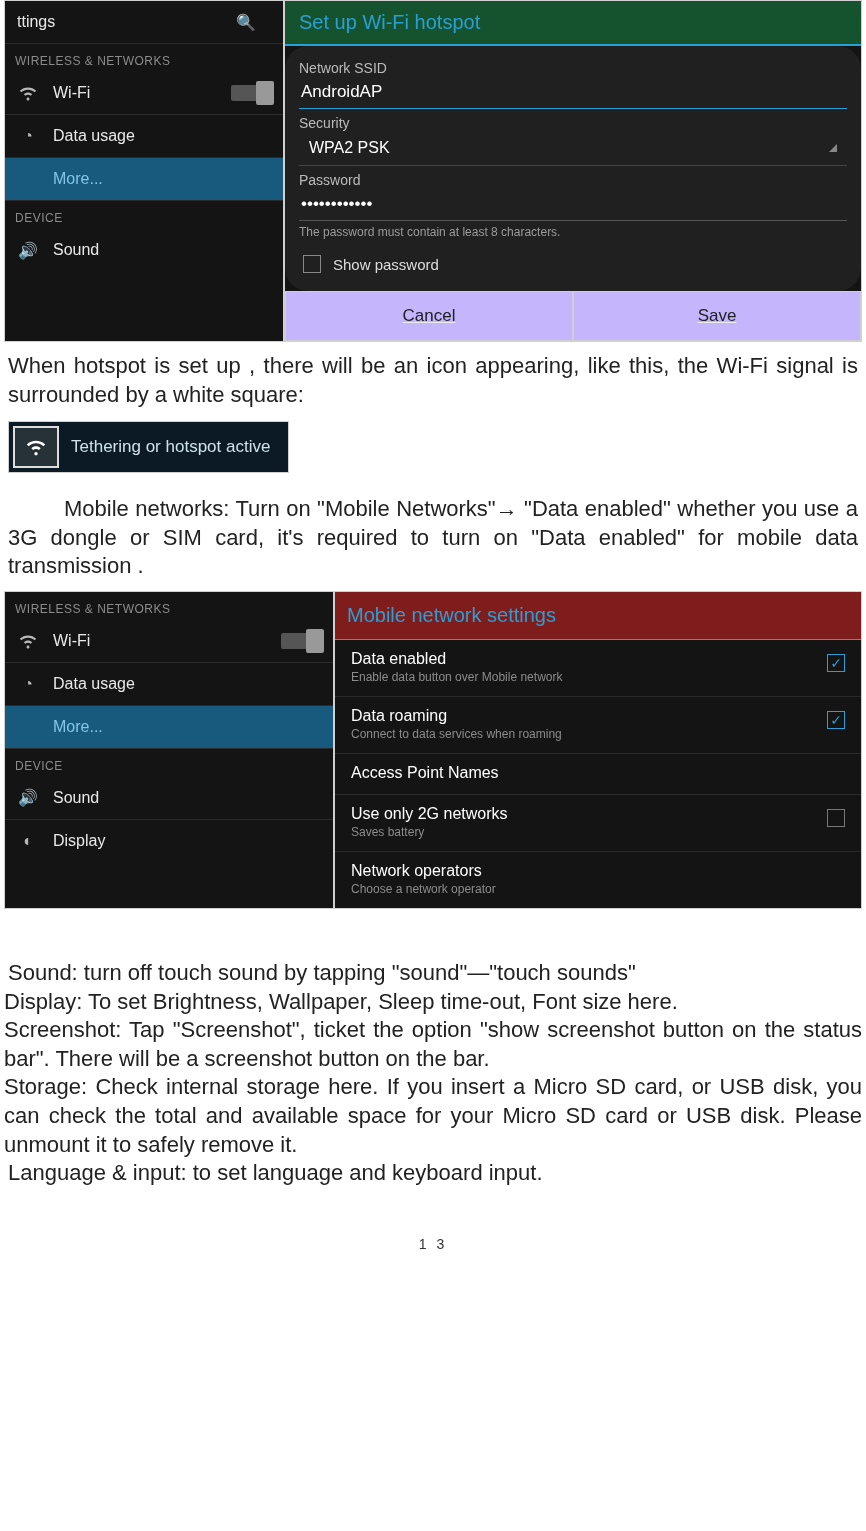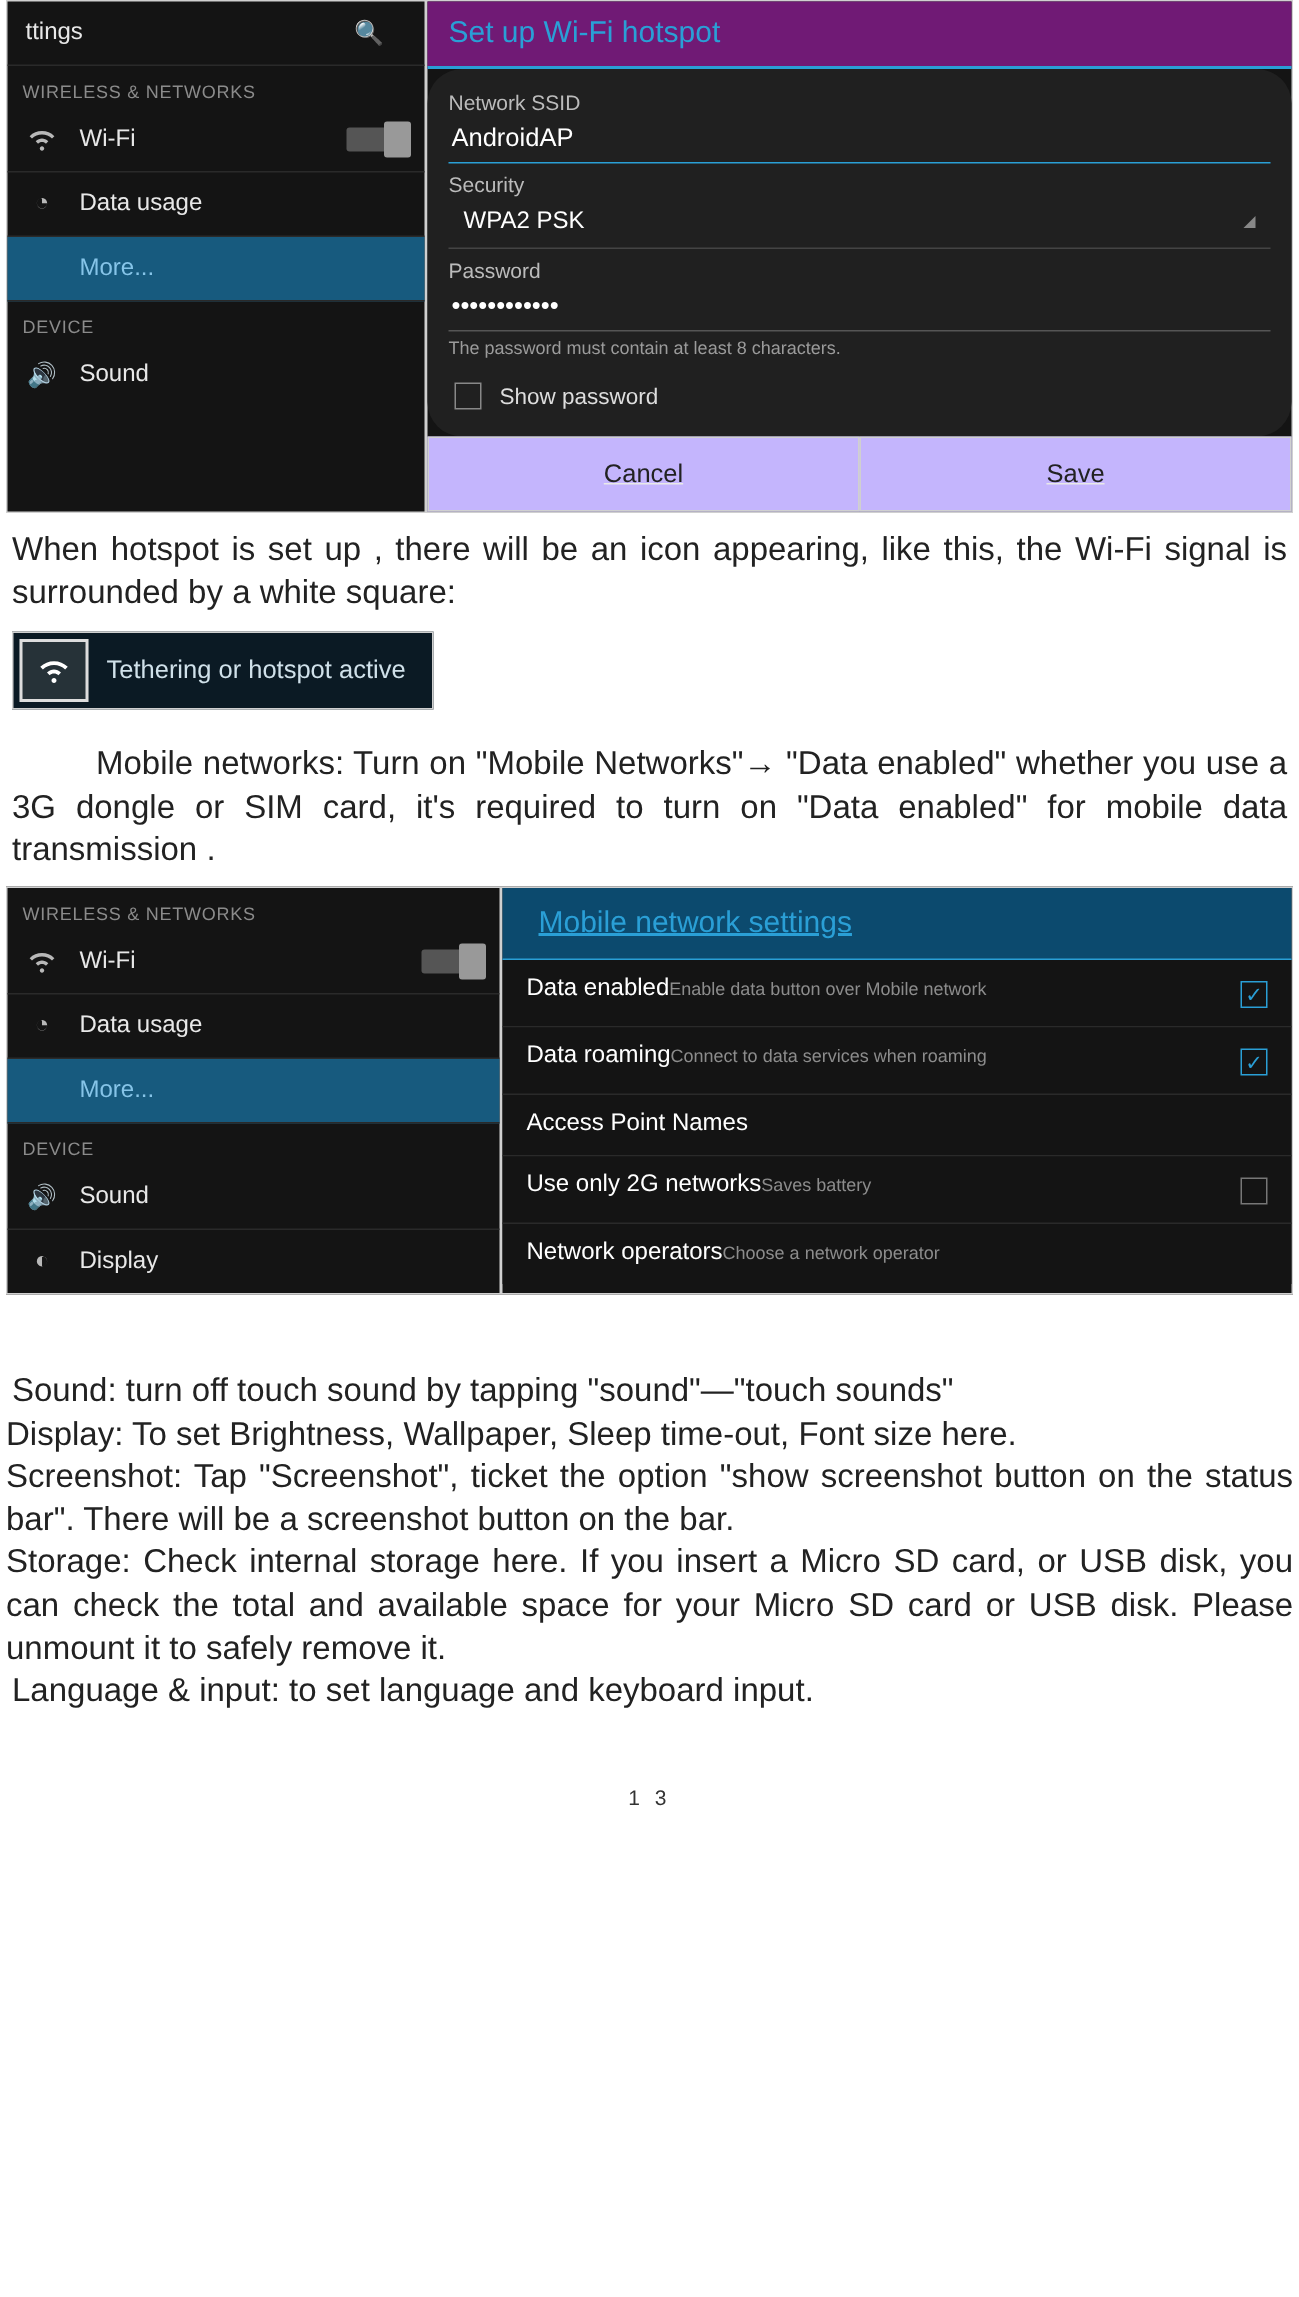--- a/index.html
+++ b/index.html
@@ -25,43 +25,43 @@
   .screen .item-label { color: #e8e8e8; font-size: 16px; }
   .screen .toggle { width: 40px; height: 16px; background: #555; border-radius: 2px; position: relative; margin-left: auto; }
   .screen .toggle::after { content: ""; position: absolute; right: -3px; top: -4px; width: 18px; height: 24px; background: #999; border-radius: 2px; }
   .sel { background: #175a7e; }
   .sel .item-label { color: #86c4e8; }
 
   
   .shot1 { display: flex; align-items: stretch; }
   .shot1 .left { width: 280px; }
   .shot1 .right { flex: 1; border-left: 1px solid #d0d0d0; }
-  .dlg-title { background: #701a75; color: #2a9fd6; font-size: 20px; padding: 10px 14px; border-bottom: 2px solid #2a9fd6; }
+  .dlg-title { background: #14532d; color: #2a9fd6; font-size: 20px; padding: 10px 14px; border-bottom: 2px solid #2a9fd6; }
   .dlg-body { background: #202020; padding: 8px 14px; border-radius: 23px; }
   .dlg-label { font-size: 14px; color: #bbb; margin-top: 6px; }
   .dlg-input { background: transparent; border: none; border-bottom: 1px solid #2a9fd6; color: #fff; font-size: 17px; width: 100%; padding: 6px 2px; }
   .dlg-select { display: flex; align-items: center; border-bottom: 1px solid #444; padding: 8px 10px; color: #fff; font-size: 16px; justify-content: space-between; }
   .dlg-help { font-size: 12px; color: #9b9b9b; padding: 4px 0 10px 0; }
   .dlg-check-row { display: flex; align-items: center; color: #ddd; font-size: 15px; padding: 6px 0 10px 4px; }
   .dlg-check { width: 18px; height: 18px; border: 1px solid #888; margin-right: 12px; }
   .dlg-actions { display: flex; background: #c4b5fd; text-decoration: underline; }
   .dlg-btn { flex: 1; text-align: center; padding: 14px 0; font-size: 17px; color: #222; border: 1px solid #d0d0d0; }
 
   
   .notif { display: inline-flex; align-items: center; background: #0b1a24; color: #d0e1ea; margin: 2px 4px 12px 4px; border: 1px solid #d0d0d0; }
   .notif-icon { width: 46px; height: 42px; background: #263238; display: flex; align-items: center; justify-content: center; color: #fff; border: 2px solid #ddd; margin: 4px; font-size: 18px; }
   .notif-text { padding: 0 18px 0 8px; font-size: 17px; }
 
   
   .shot2 { display: flex; align-items: stretch; margin-top: 2px; }
   .shot2 .left { width: 330px; }
   .shot2 .right { flex: 1; border-left: 1px solid #d0d0d0; }
-  .mns-title { color: #2a9fd6; font-size: 20px; padding: 12px 24px; border-bottom: 1px solid #2a9fd6; background: #0c4a6e; text-decoration: underline; }
+  .mns-title { color: #2a9fd6; font-size: 20px; padding: 12px 12px; border-bottom: 1px solid #2a9fd6; background: #7f1d1d; }
   .mns-row { padding: 10px 16px 12px 16px; border-bottom: 1px solid #2a2a2a; display: flex; align-items: flex-start; background: #141414; }
-  .mns-texts { display: flex; flex-direction: row; }
+  .mns-texts { display: flex; flex-direction: column; }
   .mns-label { color: #fff; font-size: 16px; }
   .mns-sub { color: #8c8c8c; font-size: 12px; margin-top: 2px; }
   .chk { width: 18px; height: 18px; border: 1px solid #2a9fd6; color: #2a9fd6; display: flex; align-items: center; justify-content: center; font-size: 14px; margin-left: auto; margin-top: 4px; }
   .chk.empty { border-color: #777; color: transparent; }
   .tri { width: 0; height: 0; border-left: 8px solid transparent; border-bottom: 8px solid #888; }
 </style>
 </head>
 <body>
 
 <div class="page">

